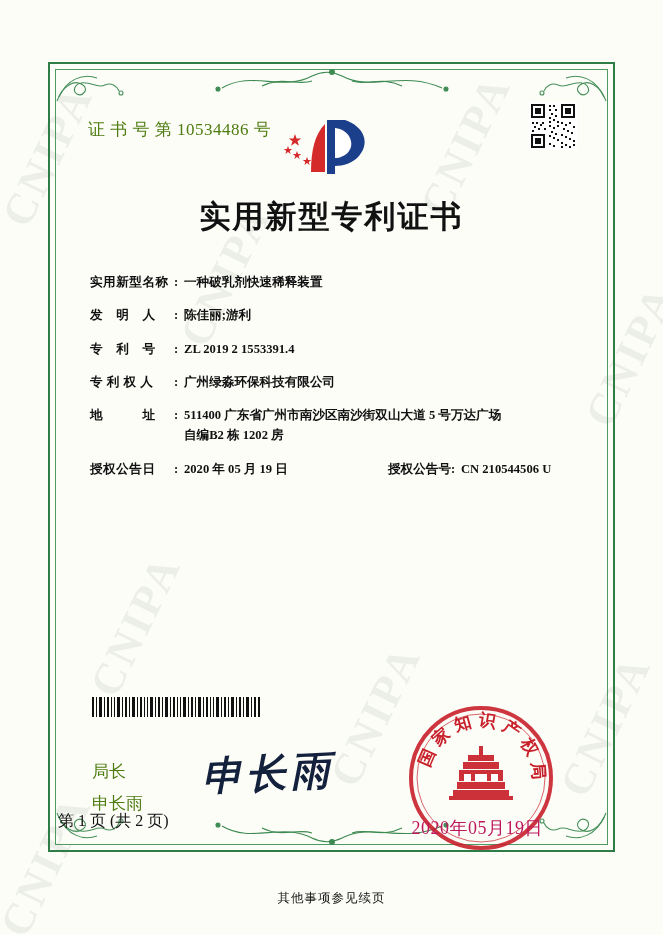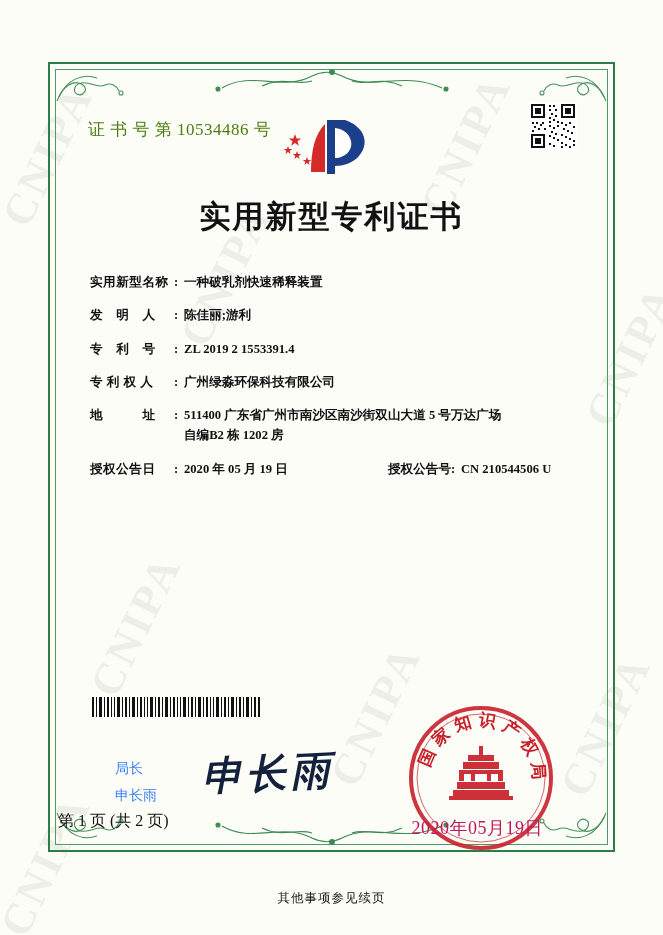--- a/index.html
+++ b/index.html
@@ -185,24 +185,23 @@
     left: 42px;
     top: 633px;
     height: 20px;
     width: 170px;
   }
 
   .signer {
     position: absolute;
     left: 42px;
     top: 692px;
-    font-size: 14px;
+    font-size: 17px;
     line-height: 1.9;
-    color: #3b82f6;
-    margin-left: 23px;
+    color: #4d7c0f;
   }
   .signature {
     position: absolute;
     left: 152px;
     top: 682px;
     font-size: 40px;
     font-family: "Liberation Serif", serif;
     color: #14213d;
     font-style: italic;
     letter-spacing: 4px;

